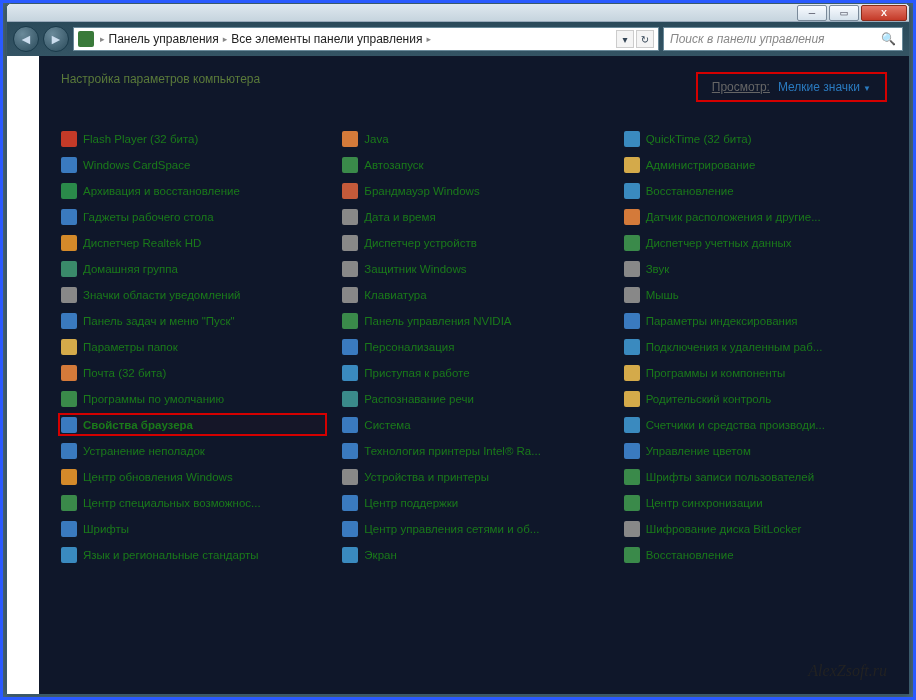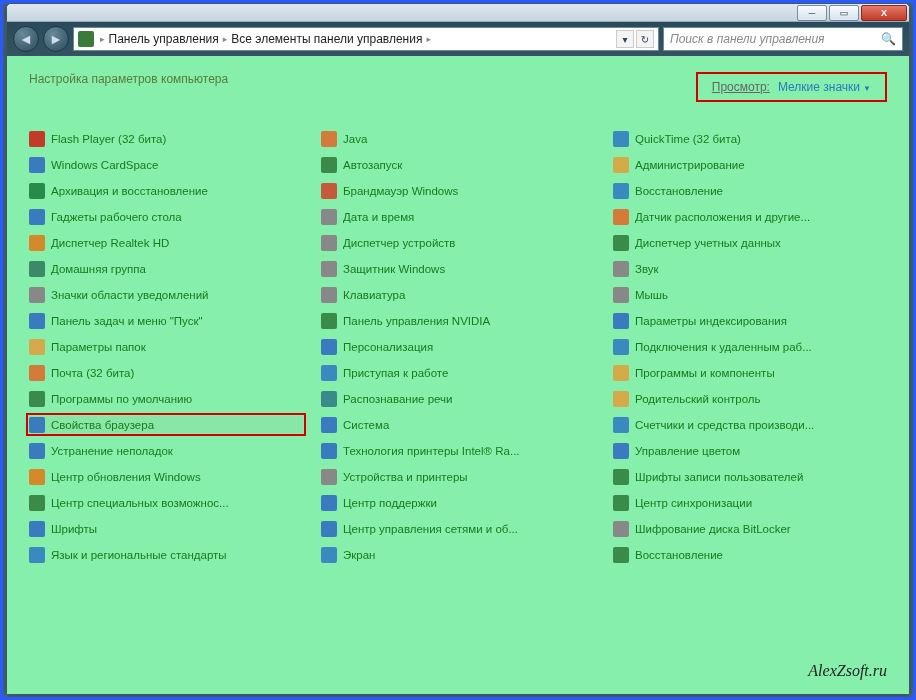--- a/index.html
+++ b/index.html
@@ -65,22 +65,23 @@
   .addr-tools { margin-left:auto; display:flex; gap:2px;}
   .addr-tools .btn { width:18px;height:18px;border:1px solid #ccc;background:#f4f4f4;display:flex;align-items:center;justify-content:center;font-size:10px;color:#345;}
   .search {
     width: 240px; height: 24px; background:#fff; border:1px solid #6a8a9a;
     display:flex; align-items:center; padding:0 6px; color:#888; font-style:italic;
     justify-content: space-between;
   }
   .search .mag { color:#4a7aaa; font-style:normal;}
   
   .content {
-    flex:1; background:#86efac; padding: 16px 22px 20px 22px;
+    flex:1; background:#0f172a; padding: 16px 22px 20px 22px;
     overflow:hidden;
+    margin-left:32px;
   }
   .heading-row {
     display:flex; justify-content:space-between; align-items:flex-start;
     margin-bottom: 28px;
   }
   .heading { color:#5a7a3a; font-size:12px; }
   .view-box {
     border: 2px solid #d40000;
     padding: 6px 14px;
     display:flex; align-items:center; gap:8px;
@@ -102,20 +103,21 @@
   .item .ico {
     width:16px; height:16px; flex:0 0 16px;
     border-radius:2px;
     display:flex;align-items:center;justify-content:center;
     font-size:10px; color:#fff;
   }
   .item.highlight {
     outline: 2px solid #d40000;
     outline-offset: 1px;
     background: rgba(212,0,0,.03);
+    font-weight: bold;
   }
   .watermark {
     position:absolute; right:22px; bottom:14px;
     font-style: italic; font-family: "Times New Roman", serif;
     font-size: 16px; color:#222;
   }
   .blue-border {
     position:absolute; inset:0; border:3px solid #2a5aff; pointer-events:none;
     border-radius:0;
   }

